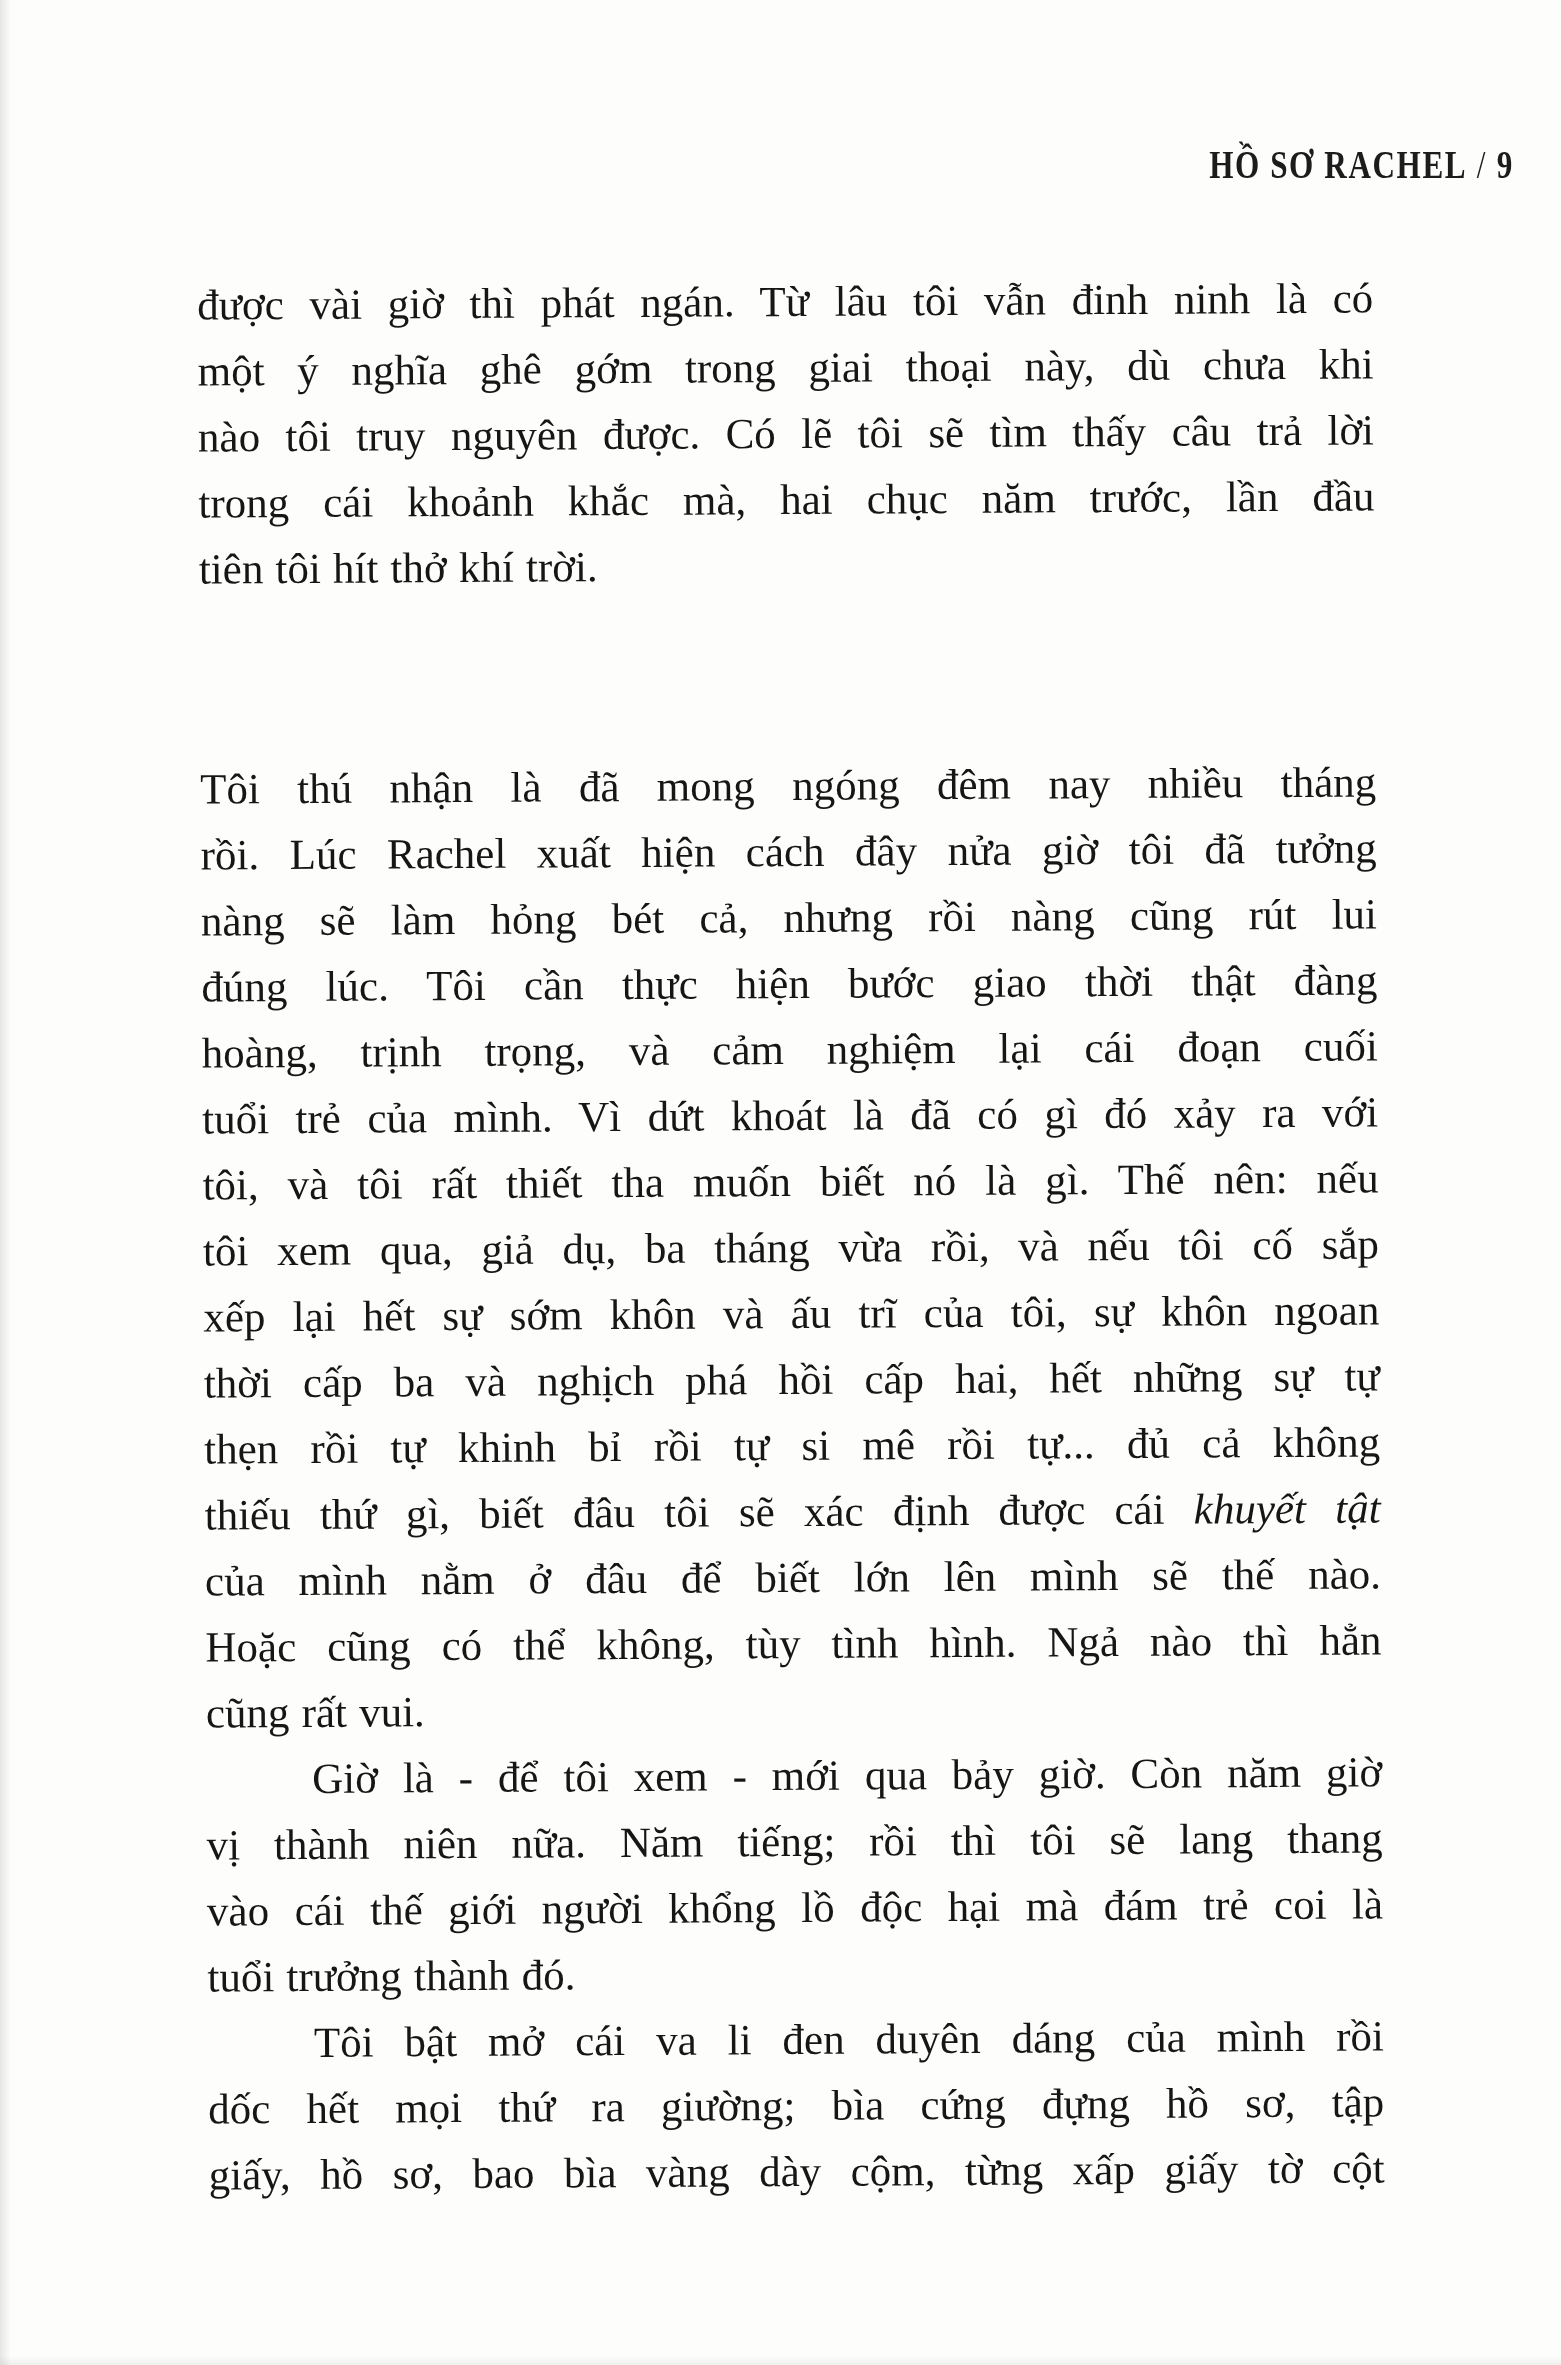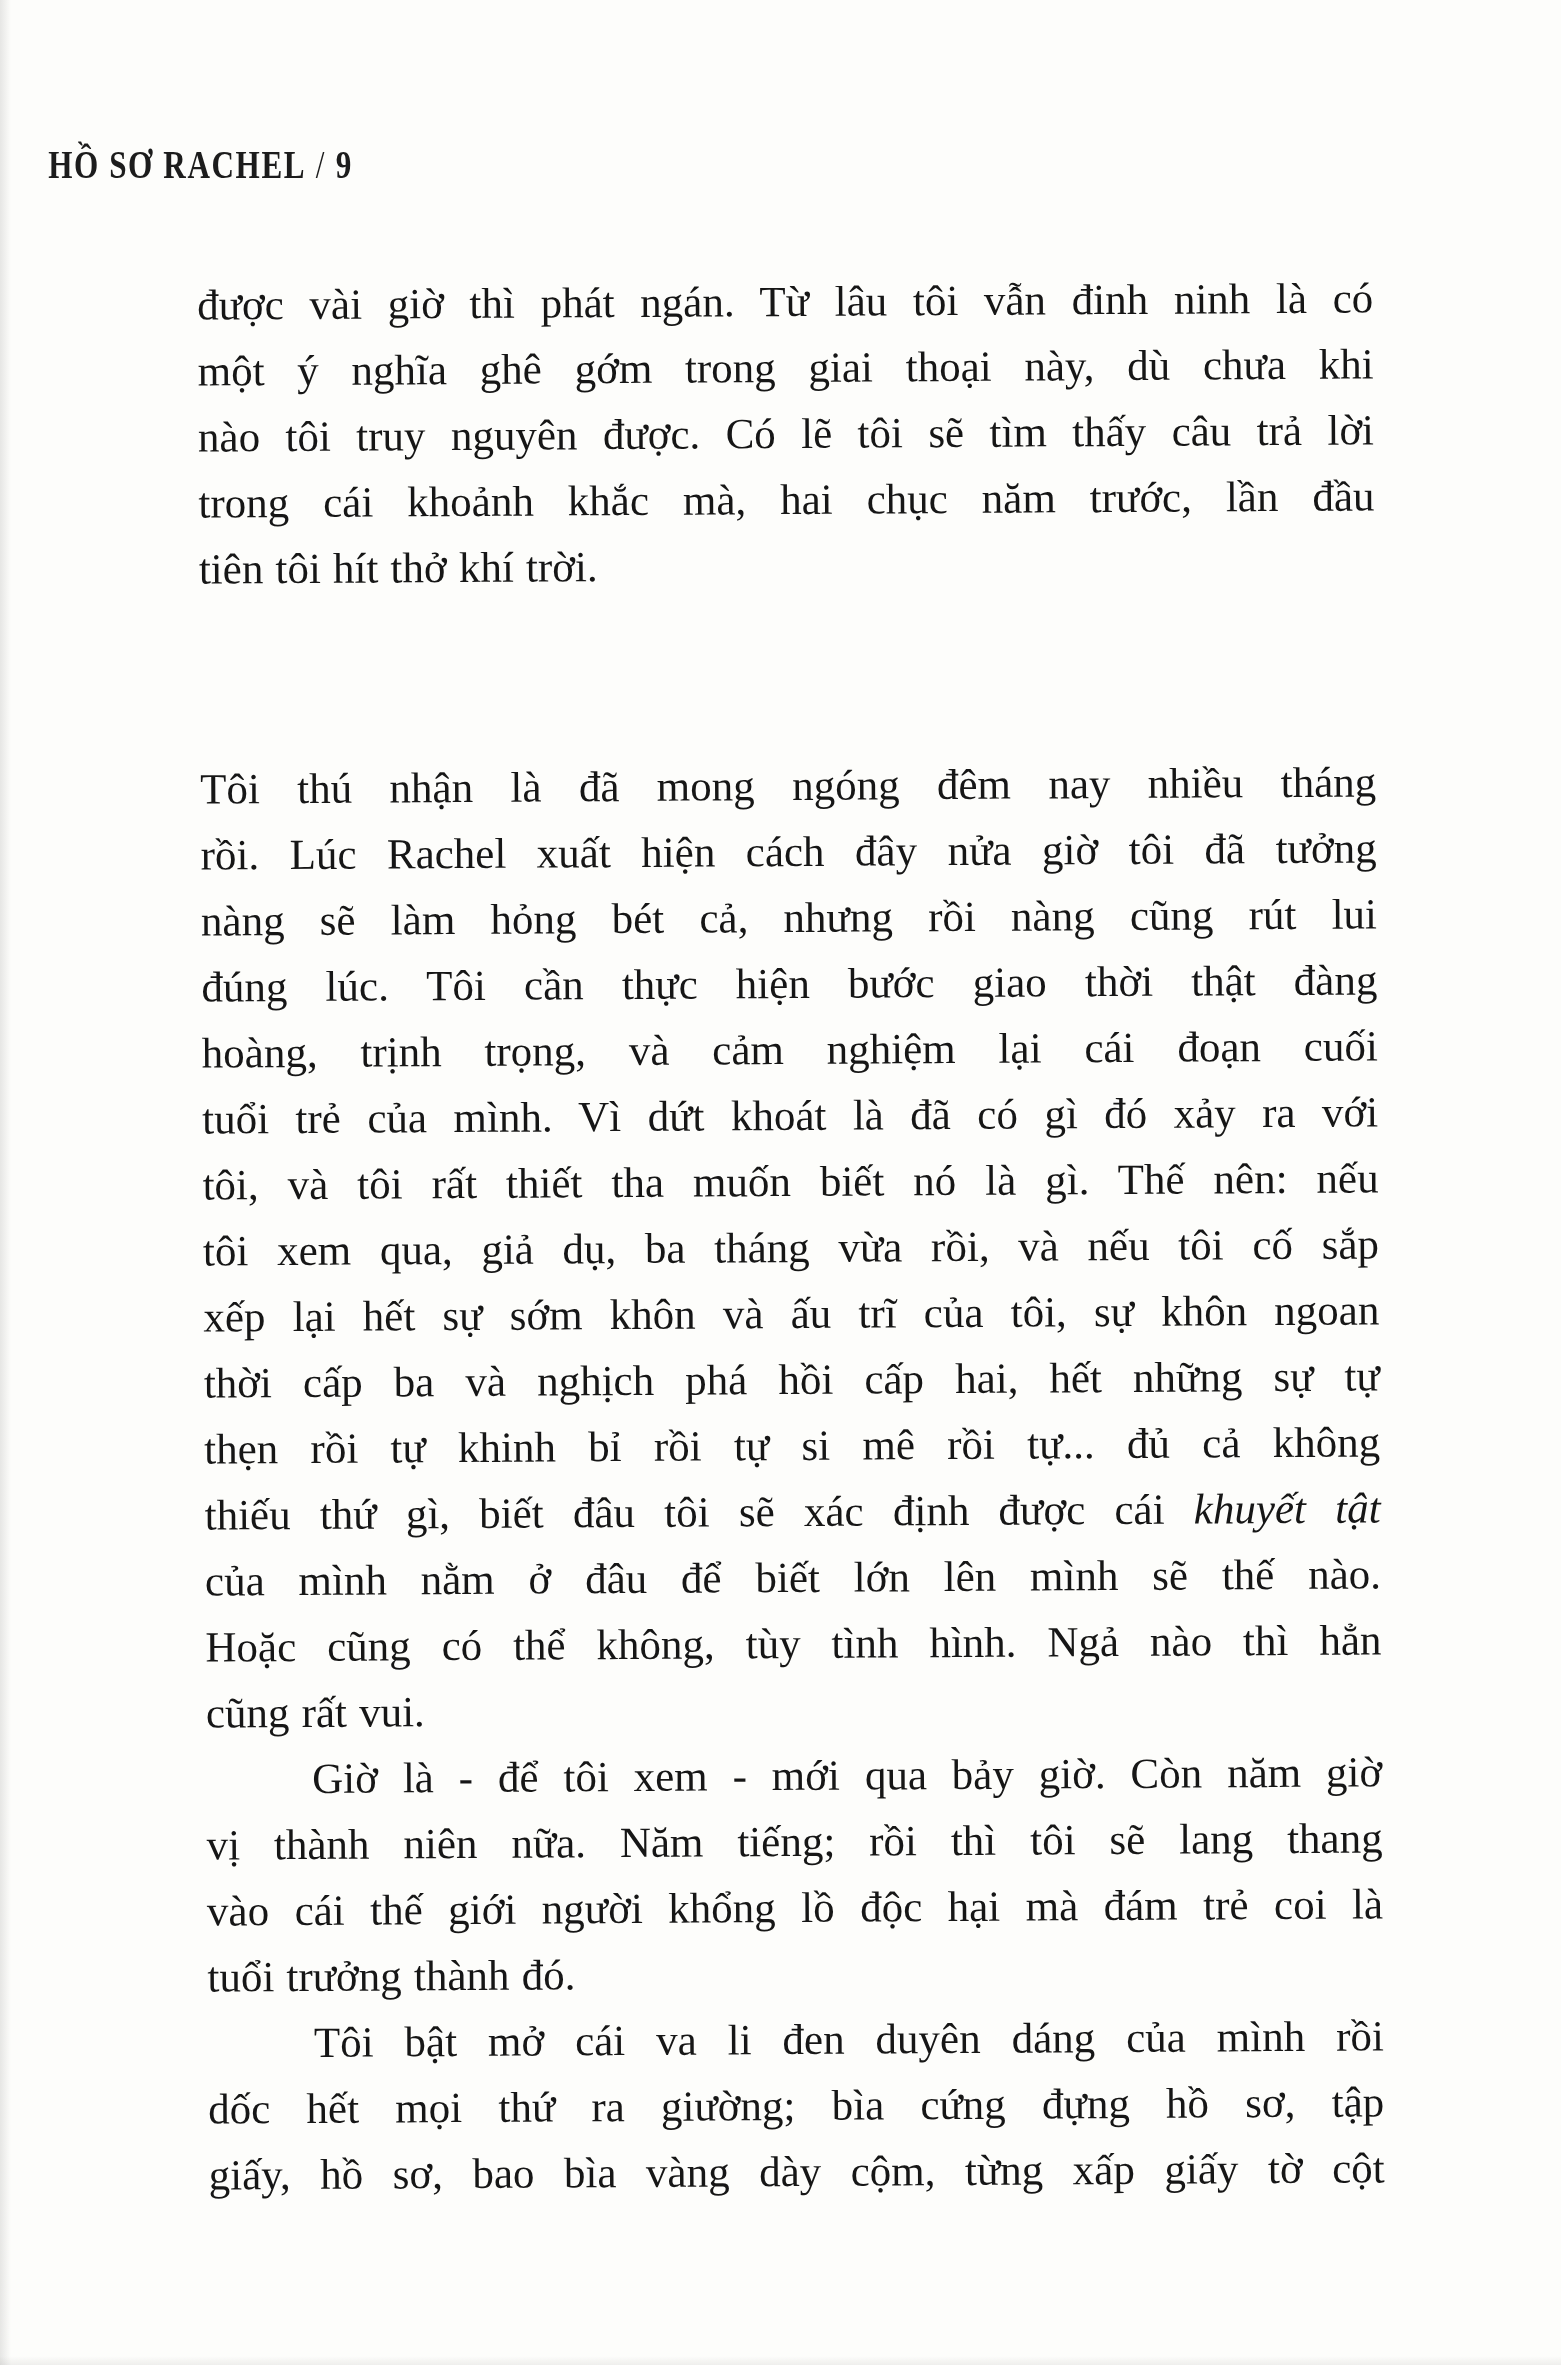--- a/index.html
+++ b/index.html
@@ -28,21 +28,21 @@
     left: 0; right: 0; bottom: 0;
     height: 10px;
     background: linear-gradient(to top, rgba(120,120,120,0.12), rgba(120,120,120,0));
     pointer-events: none;
   }
   .running-header {
     position: absolute;
     top: 140px;
     left: 0;
     width: 100%;
-    text-align: left;
+    text-align: right;
     color: #1c1c1c;
   }
   .running-header .condensed {
     display: inline-block;
     transform: scaleX(0.76);
     transform-origin: center;
     font-size: 41px;
     font-weight: 700;
     letter-spacing: 2.1px;
     white-space: nowrap;

